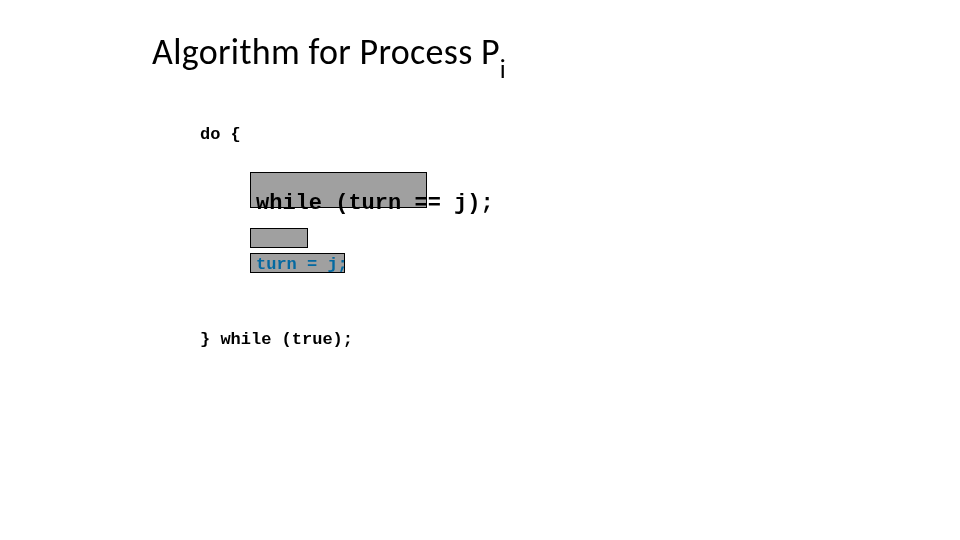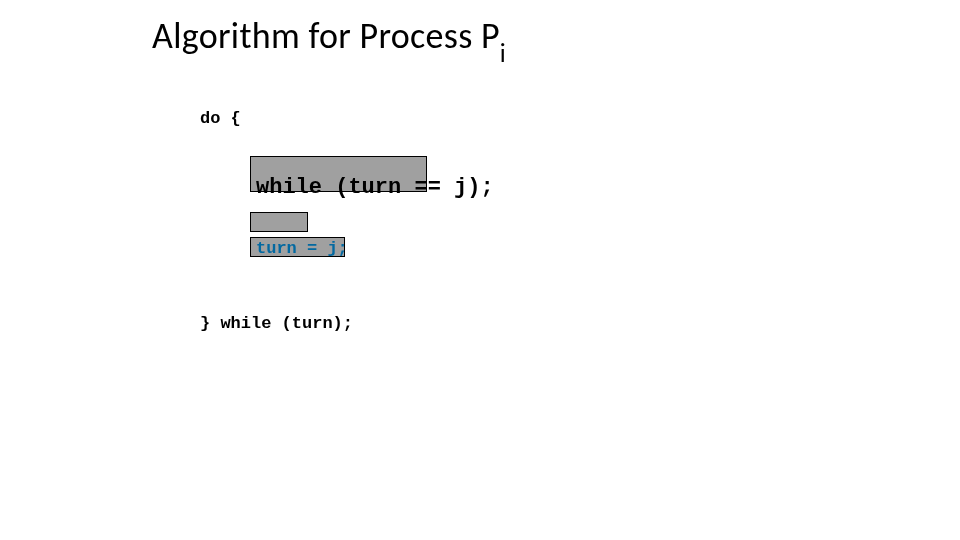--- a/index.html
+++ b/index.html
@@ -8,20 +8,21 @@
     width: 960px;
     height: 540px;
     background: #ffffff;
     font-family: Calibri, "Segoe UI", Arial, sans-serif;
     overflow: hidden;
   }
   .slide {
     position: relative;
     width: 960px;
     height: 476px;
+    margin-top: 16px;
   }
   .title {
     position: absolute;
     left: 152px;
     top: 14px;
     font-size: 36px;
     font-weight: 400;
     color: #000000;
     letter-spacing: 0.3px;
   }
@@ -139,15 +140,15 @@
 
   <div class="greybox box1"></div>
   <div class="box1-text">while (turn == j);</div>
 
   <div class="greybox box2"></div>
 
   <div class="greybox box3"></div>
   <div class="box3-text">turn = j;</div>
 
 
-  <div class="endwhile">} while (turn);</div>
+  <div class="endwhile">} while (true);</div>
 
 </div>
 
 </body></html>

